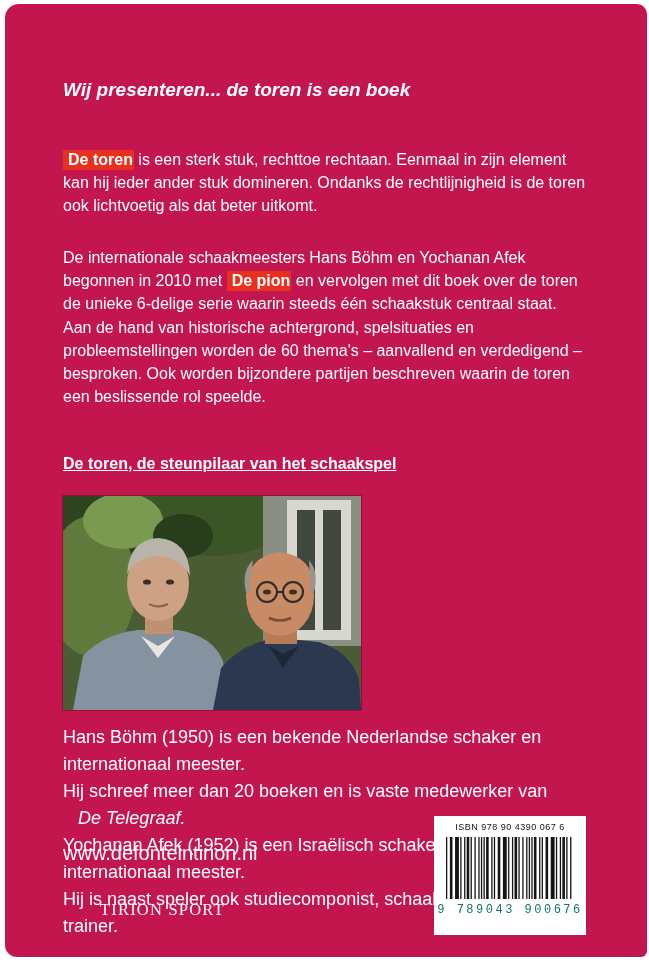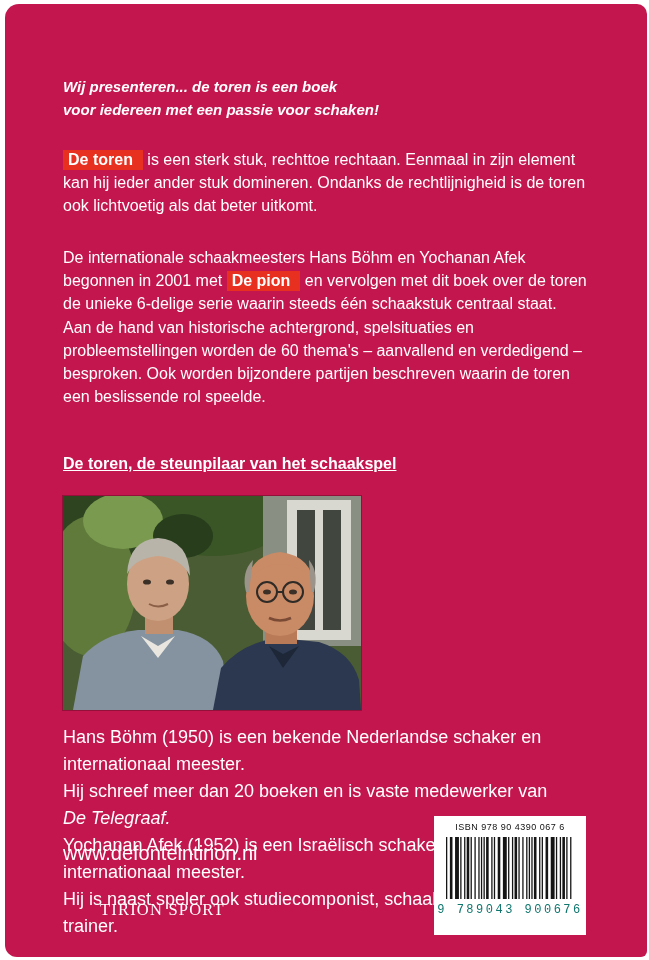--- a/index.html
+++ b/index.html
@@ -13,49 +13,49 @@
   .cover {
     position:absolute; left:5px; top:4px; right:2px; bottom:3px;
     background:#c4164e;
     border-radius:14px 10px 6px 12px;
     overflow:hidden;
   }
   .heading {
     position:absolute; left:58px; top:72px; width:540px;
     color:#ffffff;
     font-style:italic; font-weight:bold;
-    font-size:15px; line-height:1.5;
+    font-size:19px; line-height:1.5;
   }
   .para {
     position:absolute; left:58px; width:528px;
     color:#ffffff; font-size:16px; line-height:1.45;
     margin:0;
   }
   .intro { top:144px; }
   .body-block { top:242px; }
   .hl {
     background:#e7301f;
-    padding:1px 10px 2px 5px;
+    padding:1px 1px 2px 5px;
     font-weight:bold;
   }
   .tagline {
     position:absolute; left:58px; top:451px;
     color:#ffffff; font-weight:bold; font-size:16px;text-decoration:underline;
   }
   .photo {
     position:absolute; left:58px; top:492px;
     width:298px; height:214px;
     background:#44553a;
     outline:1px solid rgba(0,0,0,0.25);
   }
   .bio {
     position:absolute; left:58px; top:720px; width:500px;
     color:#ffffff; font-size:18px; line-height:1.5;
   }
-  .bio .it { font-style:italic; }
+  .bio .it { font-style:italic;margin-left:15px; }
   .website {
     position:absolute; left:58px; top:838px;
     color:#ffffff; font-weight:normal; font-size:20px;
   }
   .barcode-box {
     position:absolute; left:429px; top:812px;
     width:152px; height:119px;
     background:#ffffff;
     display:flex; flex-direction:column; align-items:center;
     padding-top:6px; box-sizing:border-box;
@@ -80,27 +80,26 @@
   }
   
 </style>
 </head>
 <body>
 
 <div class="cover">
 
   <div class="heading">
     <div>Wij presenteren... de toren is een boek</div>
-    <div>voor iedereen met een passie voor schaken!</div>
   </div>
 
   <p class="para intro"><span class="hl">De toren</span><span> is een sterk stuk, rechttoe rechtaan. Eenmaal in zijn element kan hij ieder ander stuk domineren. Ondanks de rechtlijnigheid is de toren ook lichtvoetig als dat beter uitkomt.</span></p>
 
   <div class="para body-block">
-    <div><span>De internationale schaakmeesters Hans Böhm en Yochanan Afek begonnen in 2001 met </span><span class="hl">De pion</span><span> en vervolgen met dit boek over de toren de unieke 6-delige serie waarin steeds één schaakstuk centraal staat.</span></div>
+    <div><span>De internationale schaakmeesters Hans Böhm en Yochanan Afek begonnen in 2010 met </span><span class="hl">De pion</span><span> en vervolgen met dit boek over de toren de unieke 6-delige serie waarin steeds één schaakstuk centraal staat.</span></div>
     <div>Aan de hand van historische achtergrond, spelsituaties en probleemstellingen worden de 60 thema's – aanvallend en verdedigend – besproken. Ook worden bijzondere partijen beschreven waarin de toren een beslissende rol speelde.</div>
   </div>
 
   <div class="tagline">De toren, de steunpilaar van het schaakspel</div>
 
   <div class="photo">
     <svg width="298" height="214" viewBox="0 0 298 214" preserveAspectRatio="none">
 
       <rect x="0" y="0" width="298" height="214" fill="#4a5c33"></rect>
       <ellipse cx="40" cy="30" rx="90" ry="60" fill="#2e4420"></ellipse>

